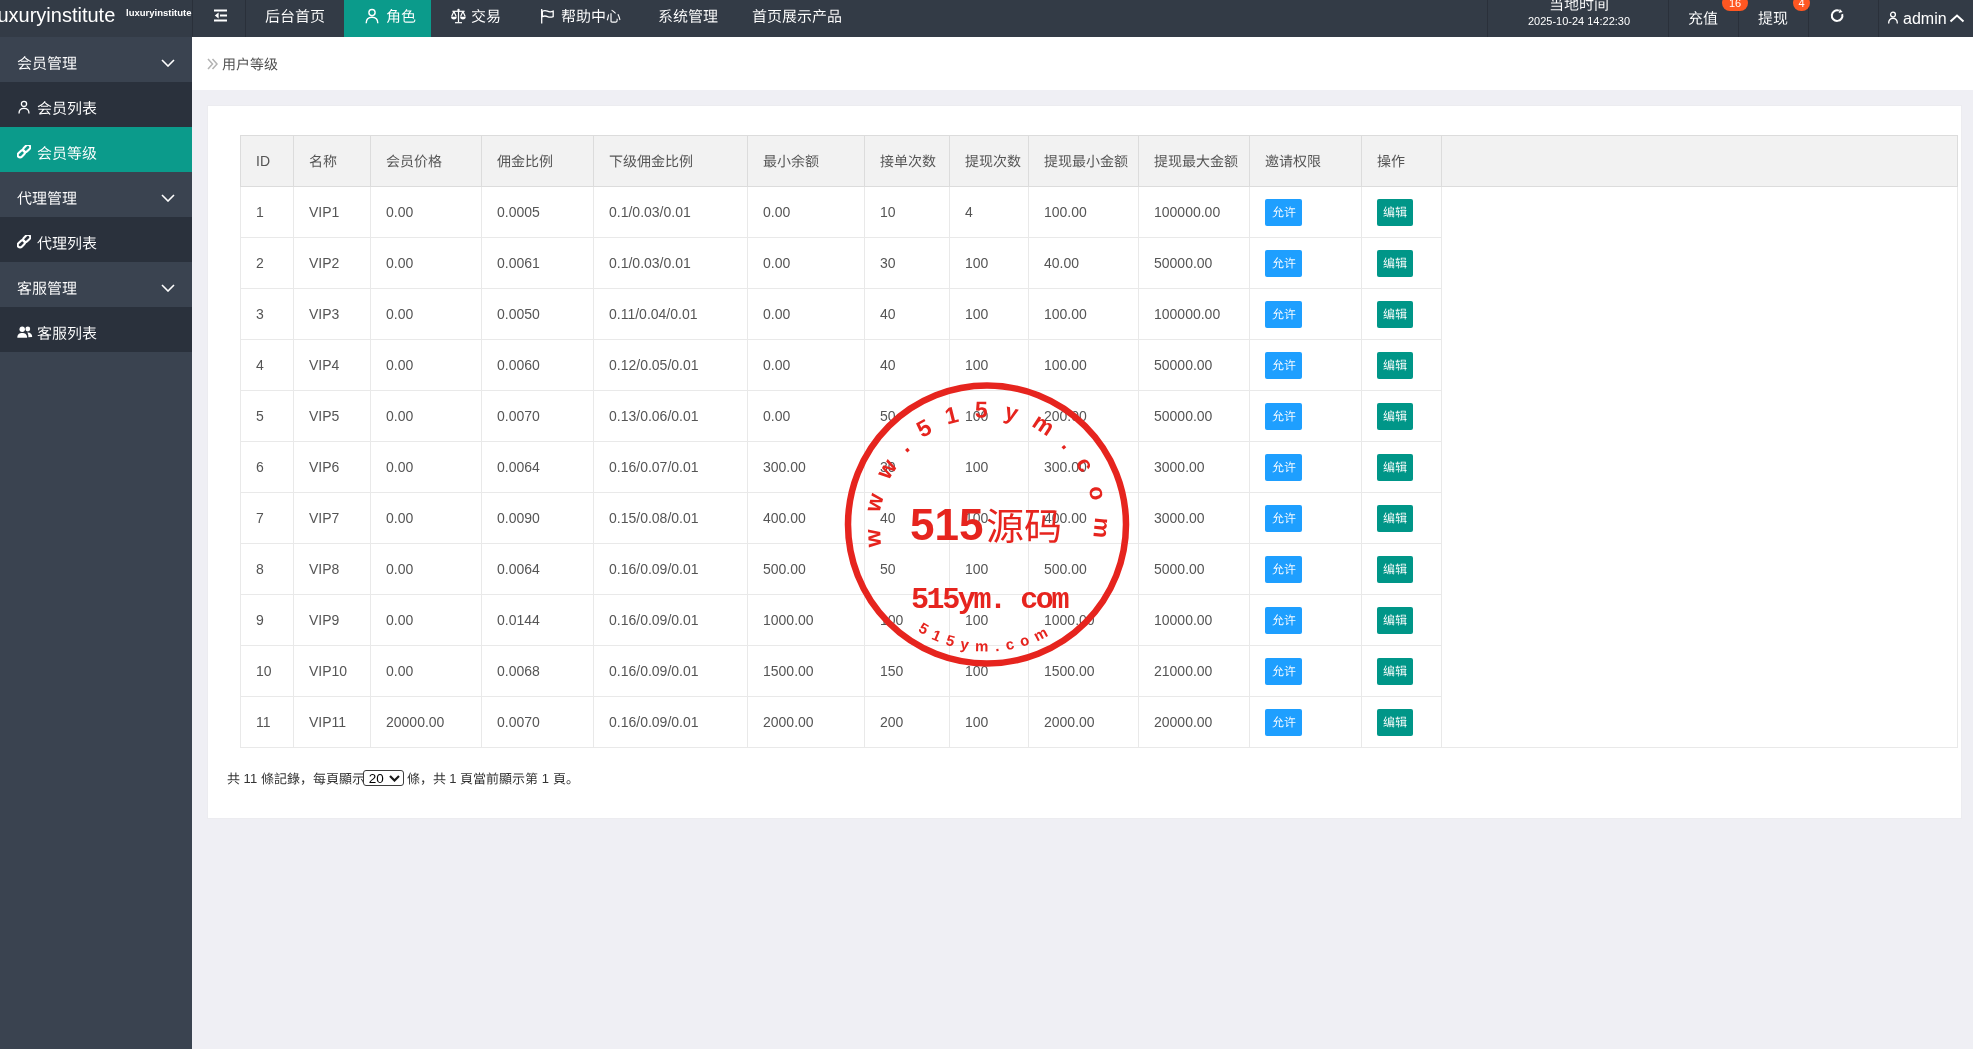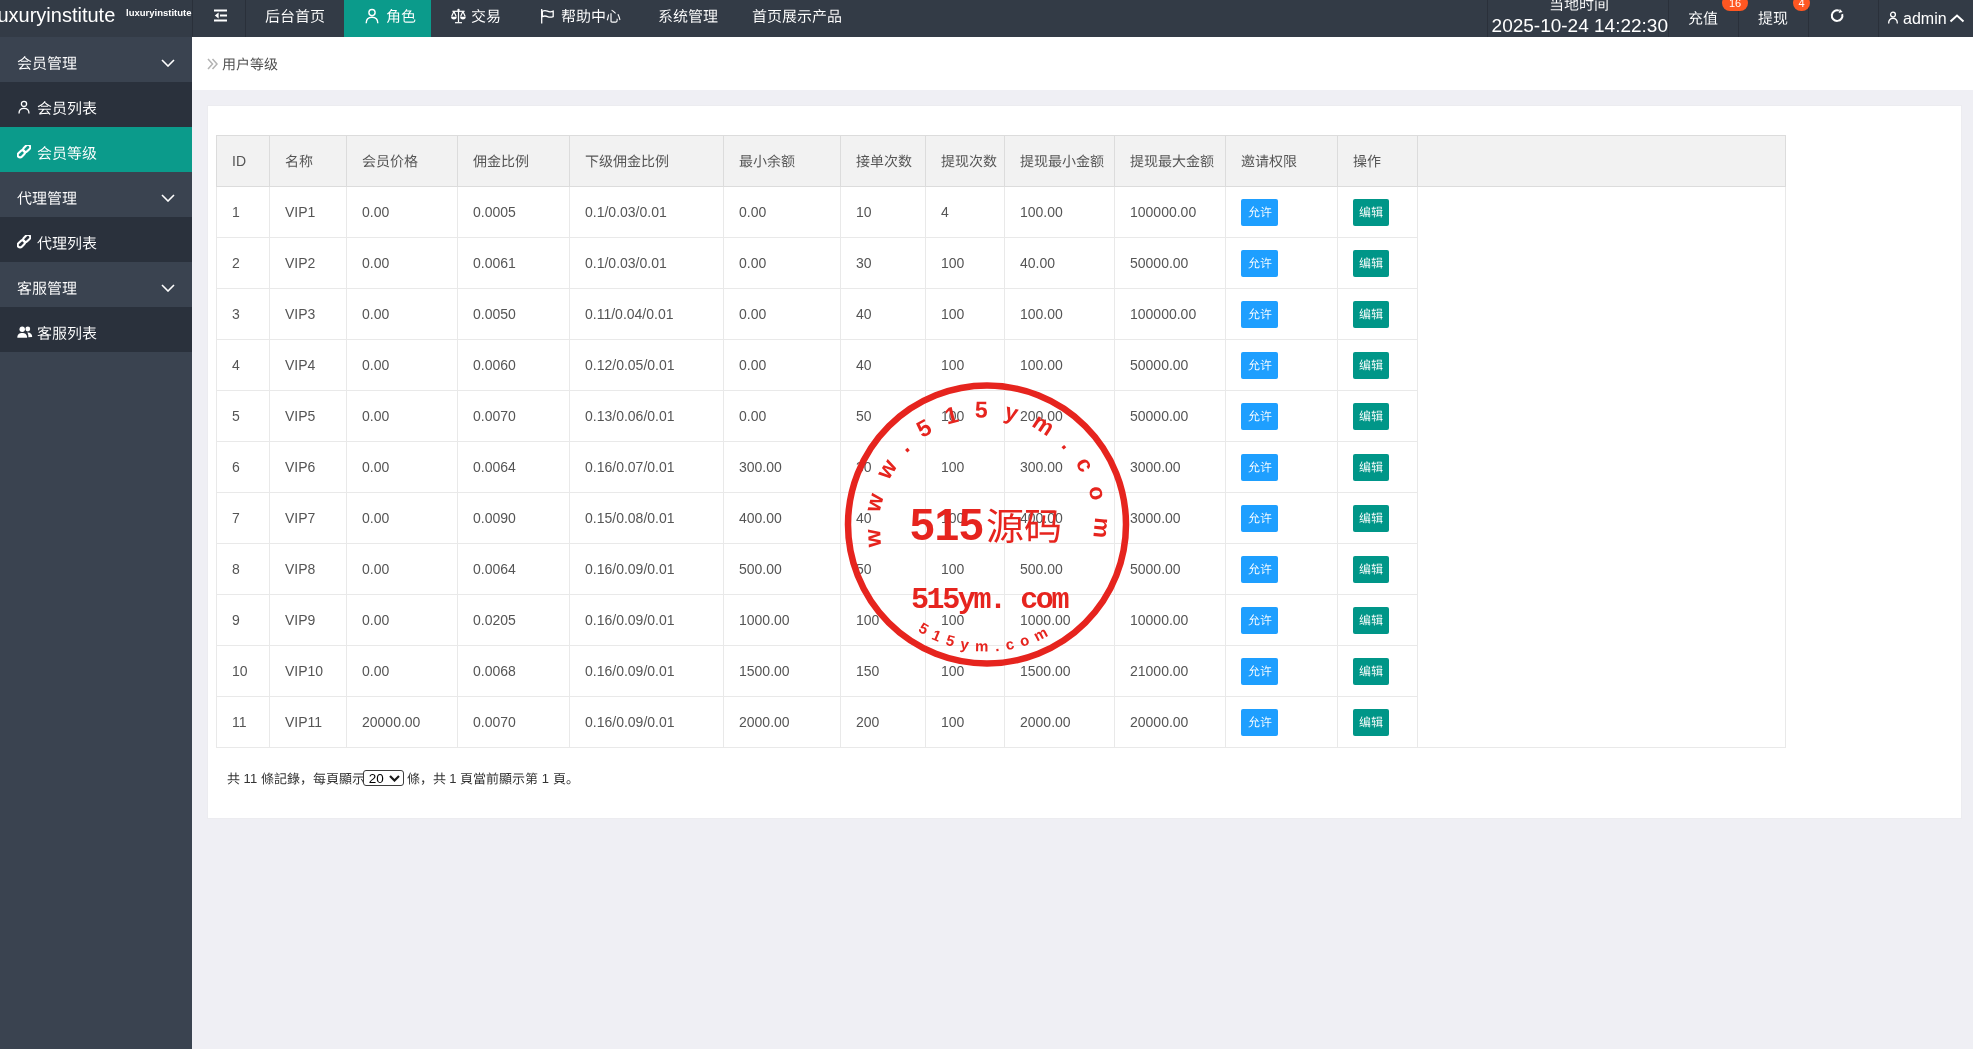--- a/index.html
+++ b/index.html
@@ -8,21 +8,21 @@
 .titem{position:absolute;top:0;height:37px}
 .badge{position:absolute;top:-5px;height:16px;border-radius:8px;background:#ff5722;color:#fff;
  font-size:11px;line-height:17px;text-align:center;z-index:5}
 #sidebar{position:absolute;left:0;top:37px;width:192px;height:1012px;background:#3a4350}
 .srow{position:absolute;left:0;width:192px;height:45px}
 .sparent{background:#3a4350}
 .schild{background:#2a313c}
 .sactive{background:#0b9b8b}
 #bread{position:absolute;left:192px;top:37px;width:1781px;height:53px;background:#fff}
 #card{position:absolute;left:207px;top:105px;width:1755px;height:714px;background:#fff;border:1px solid #ececf0}
-#tbl{position:absolute;left:8px;top:29px;width:1570px;border-collapse:collapse;table-layout:fixed}
+#tbl{position:absolute;left:32px;top:29px;width:1718px;border-collapse:collapse;table-layout:fixed}
 #tbl th,#tbl td{height:51px;padding:0 0 0 15px;font-size:14px;color:#555;text-align:left;vertical-align:middle;
  white-space:nowrap;overflow:hidden}
 #tbl th{background:#f2f2f2;border:1px solid #dcdcdc;font-weight:normal}
 #tbl td{border:1px solid #e9e9e9}
 .btn{display:inline-flex;align-items:center;justify-content:center;height:27px;border-radius:2px;vertical-align:middle}
 .allow{background:#1e9fff;width:37px}
 .edit{background:#009688;width:36px}
 #pag{position:absolute;left:19px;top:661px;height:22px;display:flex;align-items:center;font-size:13px;color:#333}
 .pt{font-size:13px;color:#333}
 .sel{display:inline-flex;align-items:center;width:41px;height:16px;border:1px solid #3c3c3c;border-radius:3px;
@@ -202,21 +202,21 @@
       </svg>
       <div class="tcell" style="left:1487px;width:0;border-left:1px solid #2a303a"></div>
       <svg style="position:absolute;left:1549px;top:-6.0px" width="60" height="20" viewBox="0 0 60 20">
         <g fill="#fff" transform="translate(0 15.7)">
           <use href="#g14" transform="translate(0.0 0) scale(0.0150)"></use>
           <use href="#g15" transform="translate(15.0 0) scale(0.0150)"></use>
           <use href="#g16" transform="translate(30.0 0) scale(0.0150)"></use>
           <use href="#g17" transform="translate(45.0 0) scale(0.0150)"></use>
         </g>
       </svg>
-      <div style="position:absolute;left:1490px;top:15px;width:178px;text-align:right;color:#fff;font-size:19px">2025-10-24 14:22:30</div>
+      <div style="position:absolute;left:1490px;top:15px;width:178px;text-align:center;color:#fff;font-size:11px">2025-10-24 14:22:30</div>
       <div class="tcell" style="left:1668px;width:70px;border-left:1px solid #2a303a"></div>
       <svg style="position:absolute;left:1688px;top:8.0px" width="30" height="20" viewBox="0 0 30 20">
         <g fill="#fff" transform="translate(0 15.7)">
           <use href="#g18" transform="translate(0.0 0) scale(0.0150)"></use>
           <use href="#g19" transform="translate(15.0 0) scale(0.0150)"></use>
         </g>
       </svg>
       <div class="badge" style="left:1722px;width:26px">16</div>
       <div class="tcell" style="left:1738px;width:70px;border-left:1px solid #2a303a"></div>
       <svg style="position:absolute;left:1758px;top:8.0px" width="30" height="20" viewBox="0 0 30 20">
@@ -694,21 +694,21 @@
                     <use href="#g41" transform="translate(0.0 0) scale(0.0120)"></use>
                     <use href="#g42" transform="translate(12.0 0) scale(0.0120)"></use>
                   </g>
                 </svg>
               </div></td>
           </tr>
           <tr>
             <td>9</td>
             <td>VIP9</td>
             <td>0.00</td>
-            <td>0.0205</td>
+            <td>0.0144</td>
             <td>0.16/0.09/0.01</td>
             <td>1000.00</td>
             <td>100</td>
             <td>100</td>
             <td>1000.00</td>
             <td>10000.00</td>
             <td><div class="btn allow">
                 <svg style="vertical-align:middle;margin-top:0px" width="24" height="16" viewBox="0 0 24 16">
                   <g fill="#fff" transform="translate(0 12.5)">
                     <use href="#g3f" transform="translate(0.0 0) scale(0.0120)"></use>

